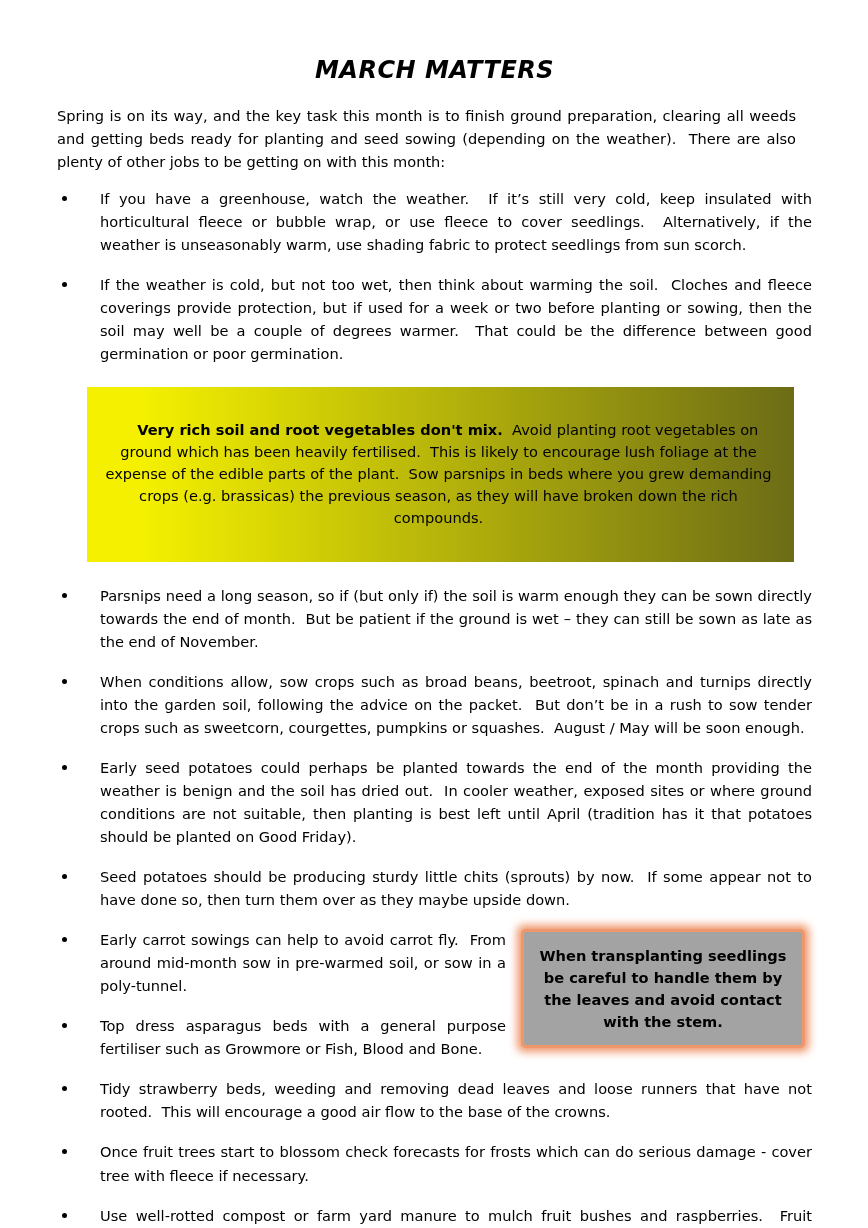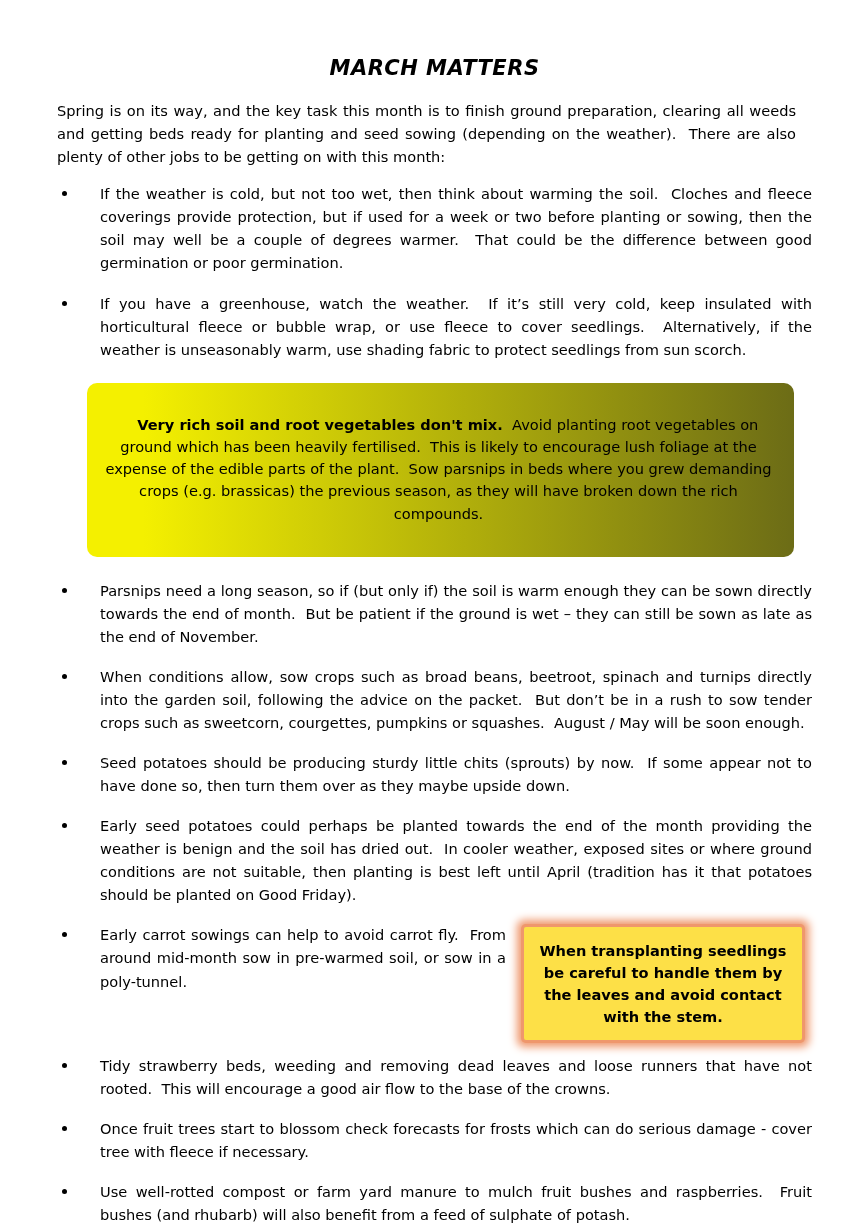--- a/index.html
+++ b/index.html
@@ -17,21 +17,21 @@
     box-sizing: border-box;
   }
   .page {
     width: 868px;
     min-height: 1228px;
     padding: 52px 56px 40px 57px;
     box-sizing: border-box;
   }
   .doc-title {
     text-align: center;
-    font-size: 21px;
+    font-size: 24px;
     font-weight: bold;
     font-style: italic;
     letter-spacing: 0.5px;
     margin: 0 0 14px 0;
   }
   p.par {
     margin: 0 16px 14px 0;
     text-align: justify;
     white-space: pre-wrap;
   }
@@ -53,21 +53,20 @@
     margin: 0;
     text-align: justify;
     white-space: pre-wrap;
   }
   .rich-soil-box {
     margin: 22px 18px 22px 30px;
     padding: 9px 20px 10px 16px;
     text-align: center;
     white-space: pre-wrap;
     line-height: 1.52;
-    border-radius: 10px;
   }
   .rich-soil-box .lead {
     font-weight: bold;
   }
   .callout {
     float: right;
     width: 258px;
     margin: 4px 10px 14px 18px;
     padding: 13px 10px 12px 10px;
     text-align: center;
@@ -87,58 +86,62 @@
 
 <div class="page">
 
   <h1 class="doc-title">MARCH MATTERS</h1>
 
   <p class="par">Spring is on its way, and the key task this month is to finish ground preparation, clearing all weeds and getting beds ready for planting and seed sowing (depending on the weather).  There are also plenty of other jobs to be getting on with this month:</p>
 
   <div class="section">
     <div class="bullet">
       <span class="dot"></span>
-      <p class="btext">If the weather is cold, but not too wet, then think about warming the soil.  Cloches and fleece coverings provide protection, but if used for a week or two before planting or sowing, then the soil may well be a couple of degrees warmer.  That could be the difference between good germination or poor germination.</p>
+      <p class="btext">If you have a greenhouse, watch the weather.  If it’s still very cold, keep insulated with horticultural fleece or bubble wrap, or use fleece to cover seedlings.  Alternatively, if the weather is unseasonably warm, use shading fabric to protect seedlings from sun scorch.</p>
     </div>
     <div class="bullet">
       <span class="dot"></span>
-      <p class="btext">If you have a greenhouse, watch the weather.  If it’s still very cold, keep insulated with horticultural fleece or bubble wrap, or use fleece to cover seedlings.  Alternatively, if the weather is unseasonably warm, use shading fabric to protect seedlings from sun scorch.</p>
+      <p class="btext">If the weather is cold, but not too wet, then think about warming the soil.  Cloches and fleece coverings provide protection, but if used for a week or two before planting or sowing, then the soil may well be a couple of degrees warmer.  That could be the difference between good germination or poor germination.</p>
     </div>
   </div>
 
   <div class="rich-soil-box" style="background: linear-gradient(to right, rgb(244, 240, 0) 8%, rgb(108, 108, 22) 100%);">
     <span class="lead">Very rich soil and root vegetables don't mix.</span><span>  Avoid planting root vegetables on ground which has been heavily fertilised.  This is likely to encourage lush foliage at the expense of the edible parts of the plant.  Sow parsnips in beds where you grew demanding crops (e.g. brassicas) the previous season, as they will have broken down the rich compounds.</span>
   </div>
 
   <div class="section">
     <div class="bullet">
       <span class="dot"></span>
       <p class="btext">Parsnips need a long season, so if (but only if) the soil is warm enough they can be sown directly towards the end of month.  But be patient if the ground is wet – they can still be sown as late as the end of November.</p>
     </div>
     <div class="bullet">
       <span class="dot"></span>
       <p class="btext">When conditions allow, sow crops such as broad beans, beetroot, spinach and turnips directly into the garden soil, following the advice on the packet.  But don’t be in a rush to sow tender crops such as sweetcorn, courgettes, pumpkins or squashes.  August / May will be soon enough.</p>
     </div>
     <div class="bullet">
       <span class="dot"></span>
-      <p class="btext">Seed potatoes should be producing sturdy little chits (sprouts) by now.  If some appear not to have done so, then turn them over as they maybe upside down.</p>
+      <p class="btext">Early seed potatoes could perhaps be planted towards the end of the month providing the weather is benign and the soil has dried out.  In cooler weather, exposed sites or where ground conditions are not suitable, then planting is best left until April (tradition has it that potatoes should be planted on Good Friday).</p>
     </div>
     <div class="bullet">
       <span class="dot"></span>
-      <p class="btext">Early seed potatoes could perhaps be planted towards the end of the month providing the weather is benign and the soil has dried out.  In cooler weather, exposed sites or where ground conditions are not suitable, then planting is best left until April (tradition has it that potatoes should be planted on Good Friday).</p>
+      <p class="btext">Seed potatoes should be producing sturdy little chits (sprouts) by now.  If some appear not to have done so, then turn them over as they maybe upside down.</p>
     </div>
   </div>
 
   <div class="section">
-    <aside class="callout" style="background: #fde047; box-shadow: rgb(239, 151, 108) 0px 0px 0px 3px, rgb(239, 151, 108) 0px 0px 9px 7px;">
+    <aside class="callout" style="background: #a3a3a3; box-shadow: rgb(239, 151, 108) 0px 0px 0px 3px, rgb(239, 151, 108) 0px 0px 9px 7px;">
       <p>When transplanting seedlings be careful to handle them by the leaves and avoid contact with the stem.</p>
     </aside>
     <div class="bullet">
       <span class="dot"></span>
       <p class="btext">Early carrot sowings can help to avoid carrot fly.  From around mid-month sow in pre-warmed soil, or sow in a poly-tunnel.</p>
+    </div>
+    <div class="bullet">
+      <span class="dot"></span>
+      <p class="btext">Top dress asparagus beds with a general purpose fertiliser such as Growmore or Fish, Blood and Bone.</p>
     </div>
     <div class="clear"></div>
   </div>
 
   <div class="section">
     <div class="bullet">
       <span class="dot"></span>
       <p class="btext">Tidy strawberry beds, weeding and removing dead leaves and loose runners that have not rooted.  This will encourage a good air flow to the base of the crowns.</p>
     </div>
     <div class="bullet">

